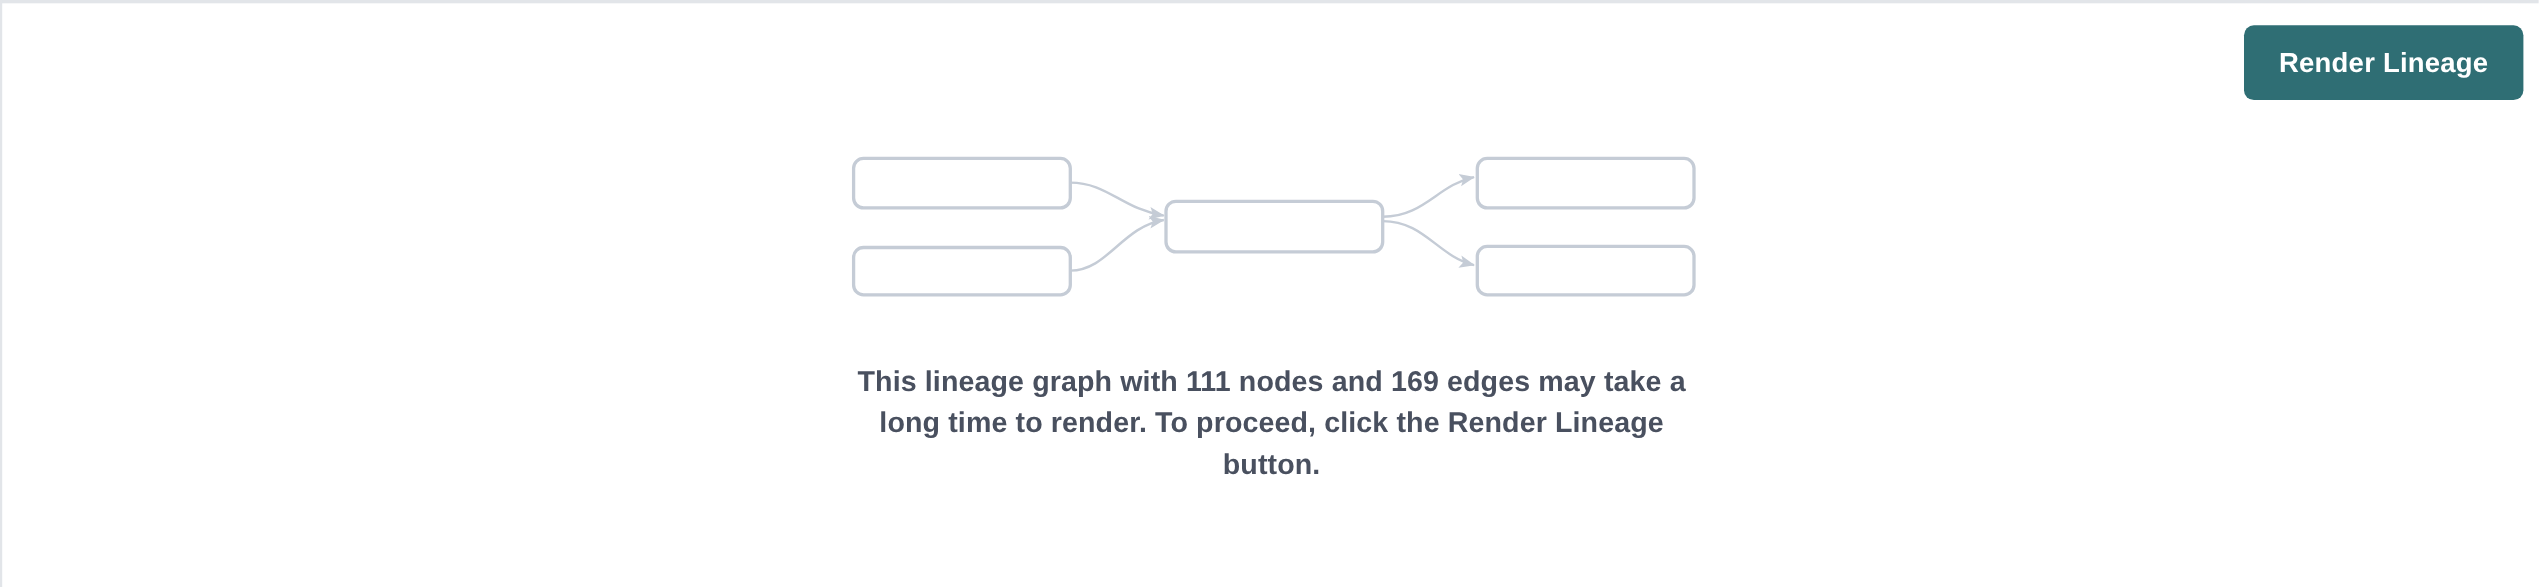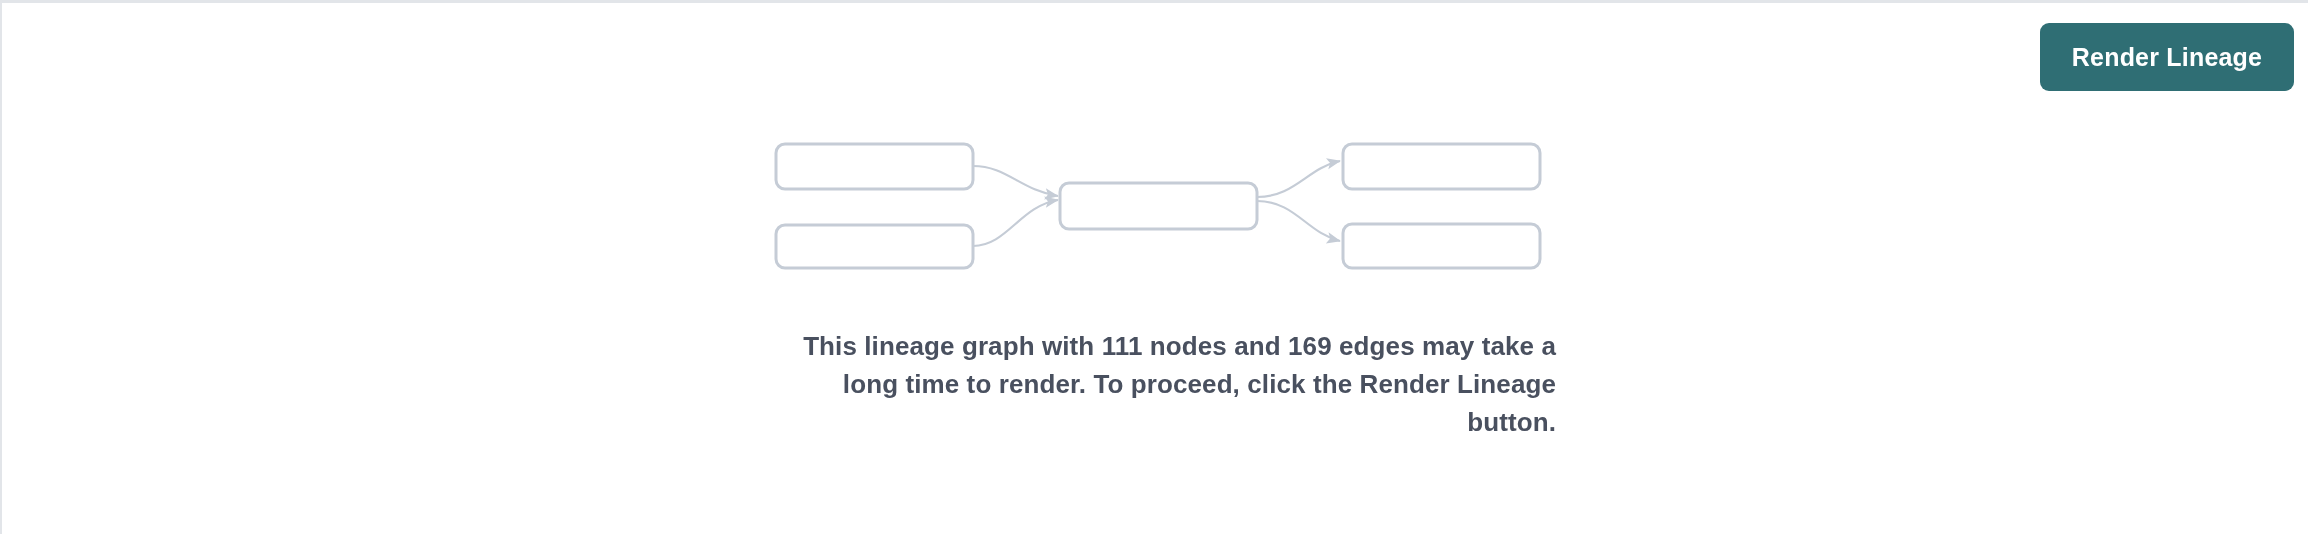--- a/index.html
+++ b/index.html
@@ -62,21 +62,21 @@
     width: 800px;
     height: 160px;
   }
 
   
   .message {
     position: absolute;
     left: 754px;
     top: 325px;
     width: 800px;
-    text-align: right;
+    text-align: center;
     font-family: "Liberation Sans", sans-serif;
     font-size: 26px;
     font-weight: bold;
     line-height: 1.46;
     color: #49505f;
     letter-spacing: 0.1px;
   }
 </style>
 </head>
 <body>

